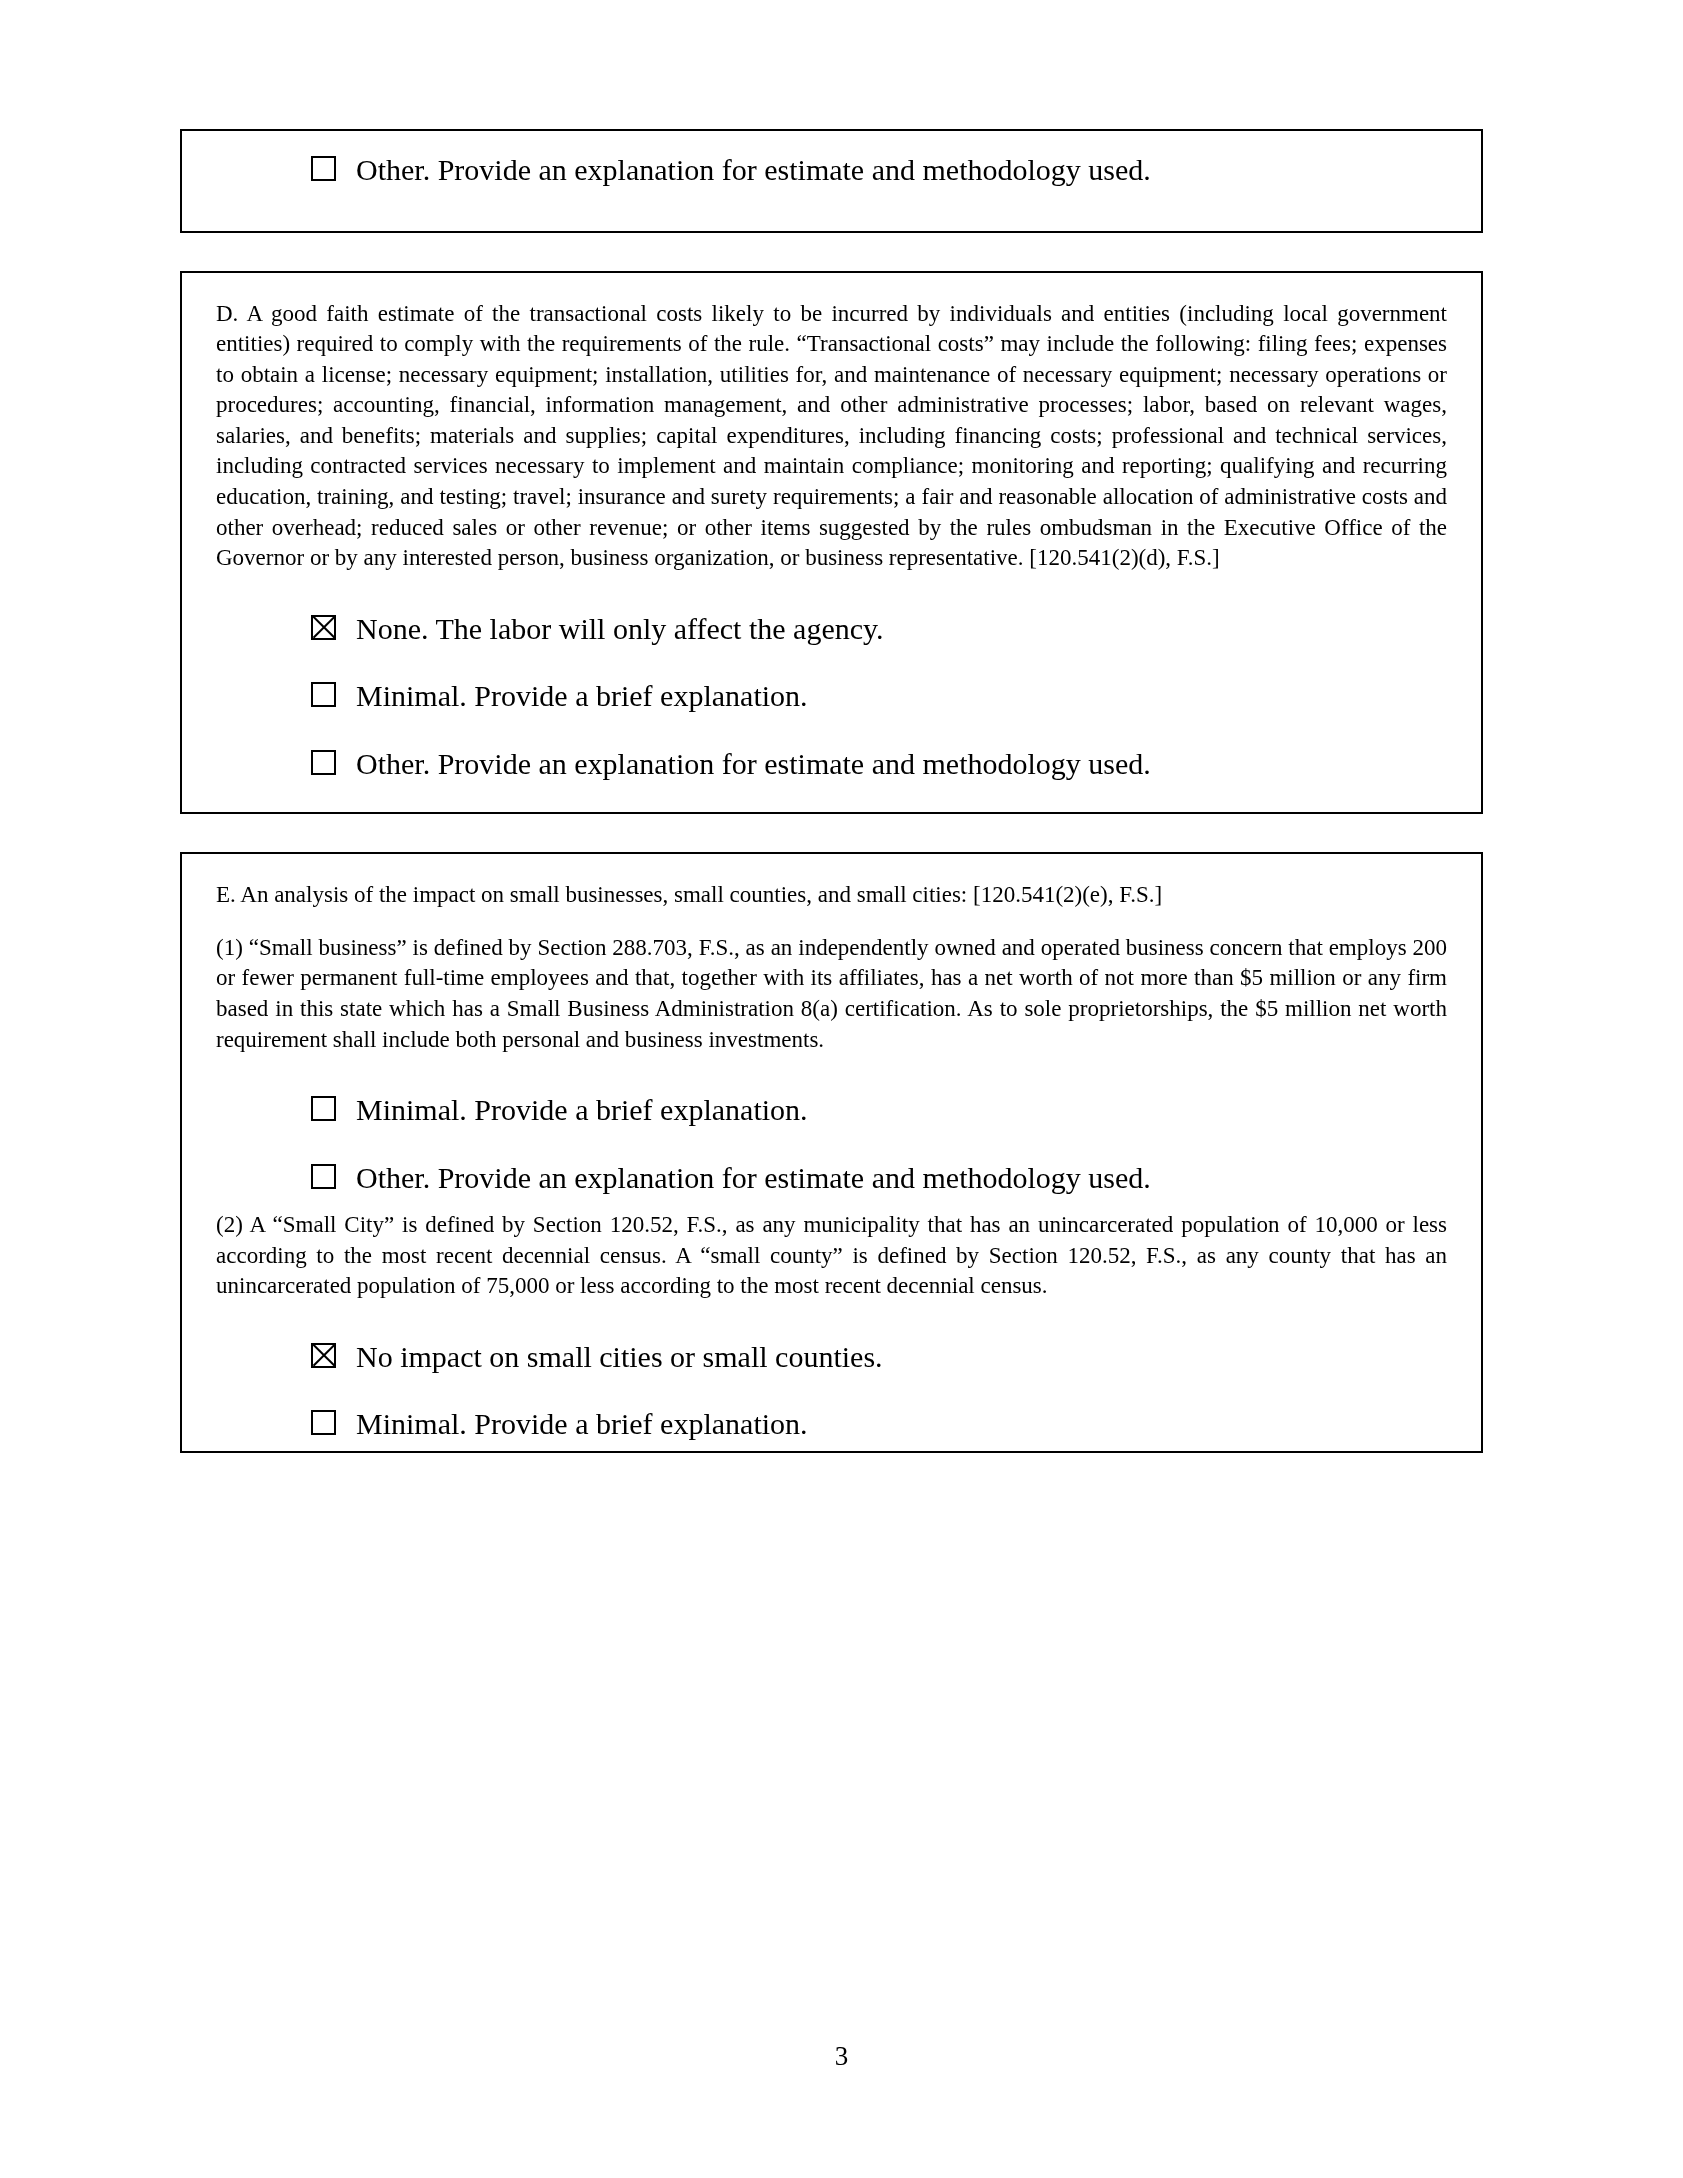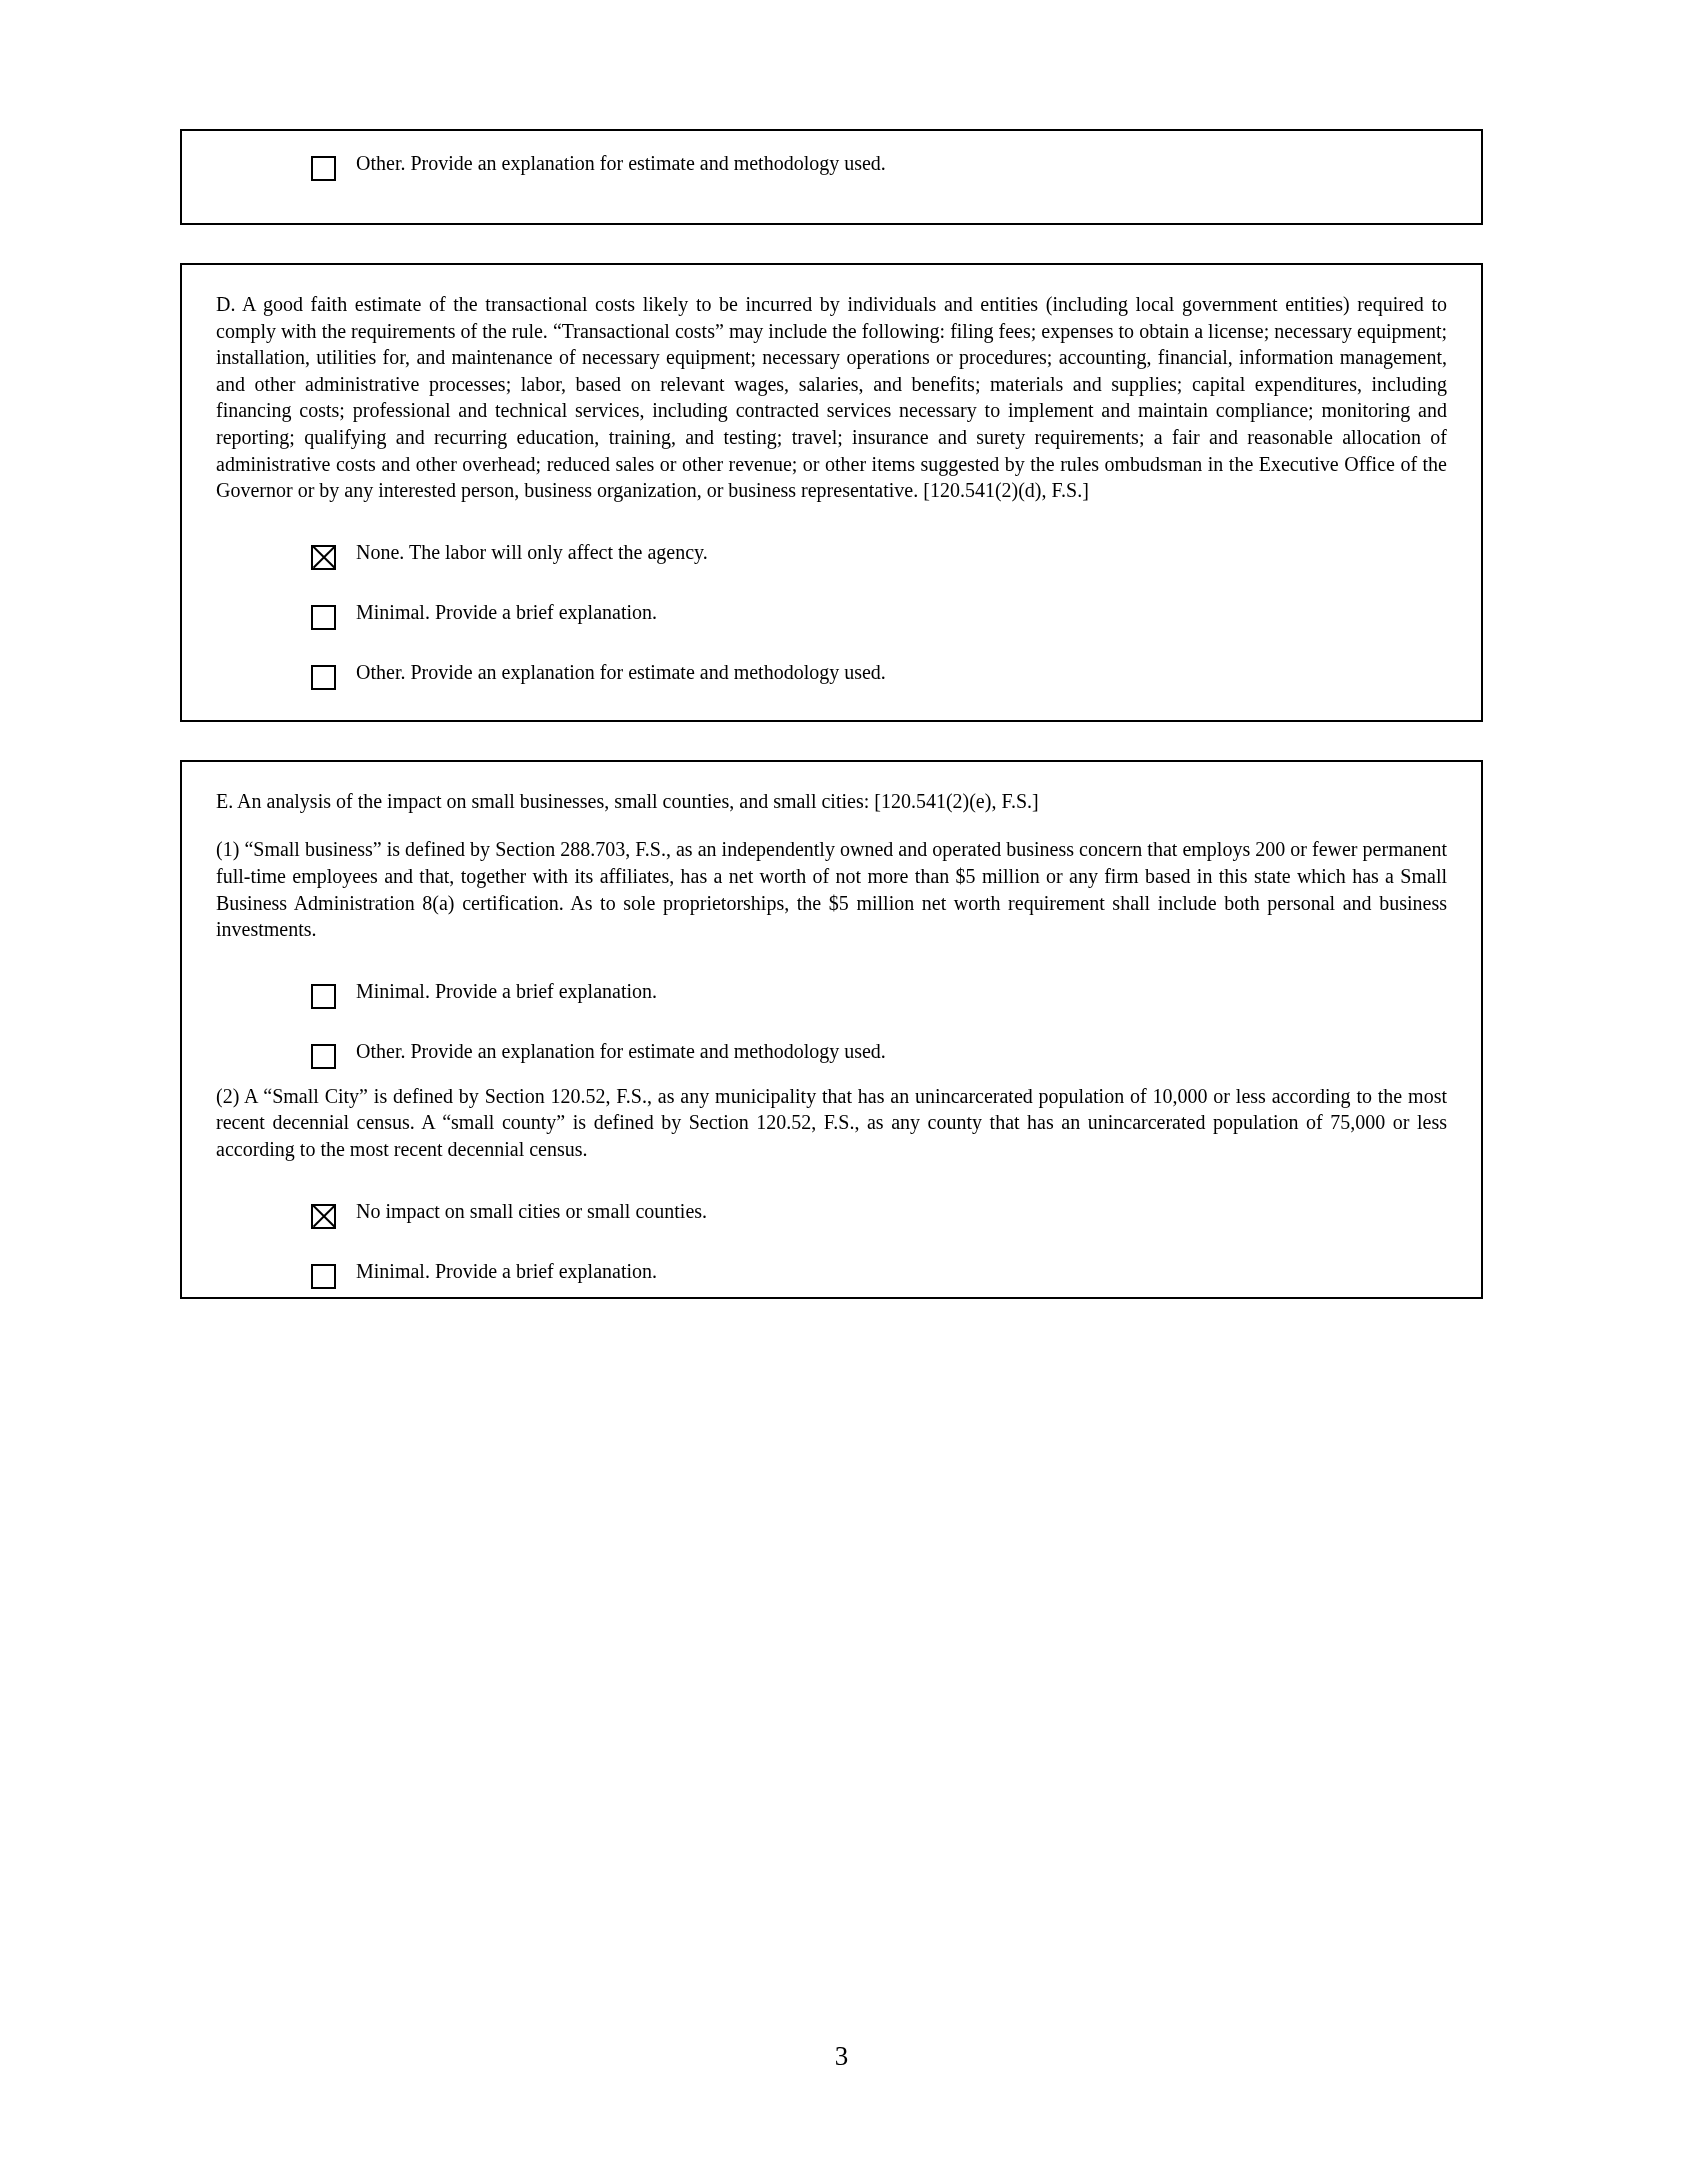--- a/index.html
+++ b/index.html
@@ -33,21 +33,21 @@
     margin-bottom: 38px;
   }
   .section-box.top-partial {
     padding: 20px 34px 42px 34px;
   }
   .section-box.last-box {
     padding-bottom: 8px;
     margin-bottom: 0;
   }
   p.para {
-    font-size: 20px;
+    font-size: 23px;
     line-height: 1.33;
     text-align: justify;
     margin: 0 0 22px 0;
     text-indent: 0;
   }
   p.para:last-child {
     margin-bottom: 0;
   }
   .opt-list {
     margin: 0;
@@ -86,21 +86,21 @@
   .checkbox.checked::before {
     transform: translate(-50%, -50%) rotate(45deg);
   }
   .checkbox.checked::after {
     transform: translate(-50%, -50%) rotate(-45deg);
   }
   .checkbox-clip {
     overflow: hidden;
   }
   .opt-label {
-    font-size: 20px;
+    font-size: 30px;
     line-height: 1.25;
   }
   .spacer-sm {
     height: 14px;
   }
   .page-number {
     position: absolute;
     left: 0;
     right: 0;
     top: 2041px;

